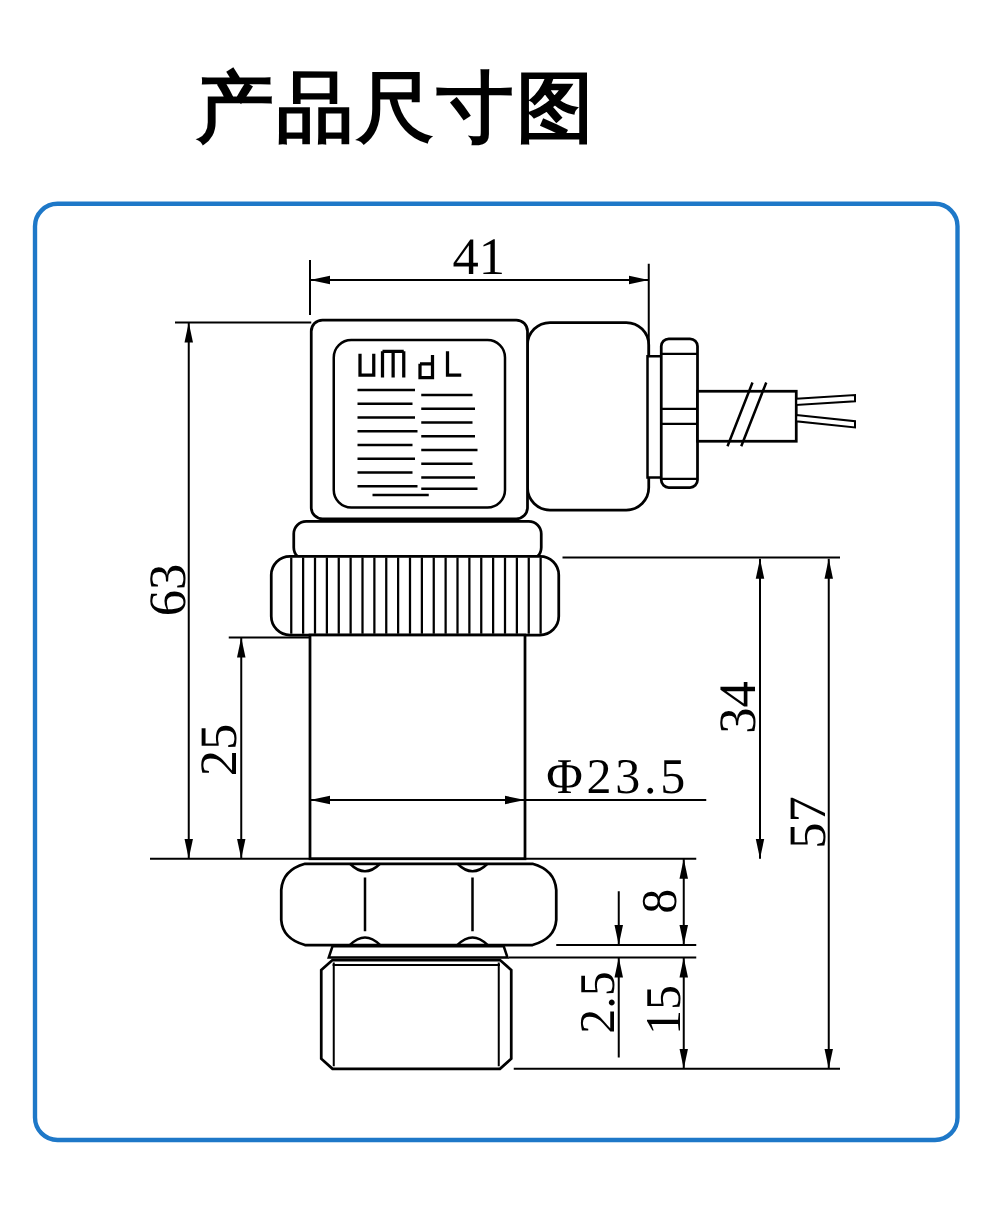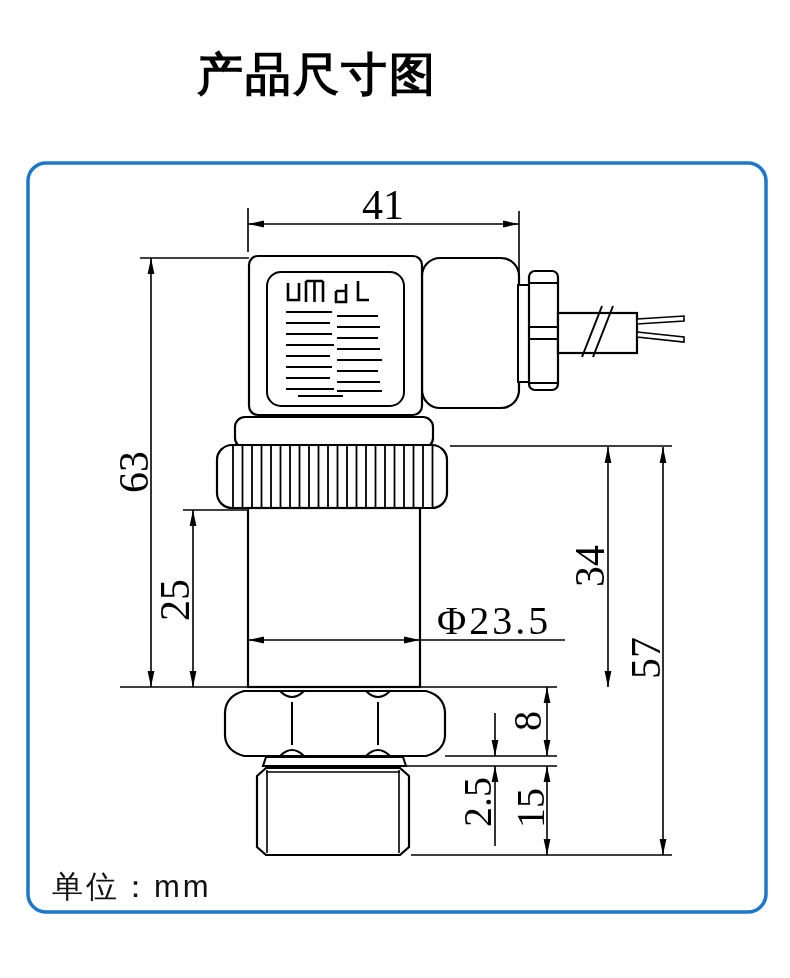--- a/index.html
+++ b/index.html
@@ -1,19 +1,19 @@
 <!DOCTYPE html>
 <html><head>
 <meta charset="utf-8">
 <style>
   html,body{margin:0;padding:0;background:#ffffff;}
   .page{position:relative;width:790px;height:978px;background:#ffffff;overflow:hidden;
         font-family:"Liberation Sans",sans-serif;}
   .title{position:absolute;top:44px;left:0;width:634px;text-align:center;
-         font-size:46px;font-weight:900;color:#000;letter-spacing:2px;
+         font-size:62px;font-weight:900;color:#000;letter-spacing:2px;
          font-family:"Liberation Sans",sans-serif;}
   .frame-svg{position:absolute;left:0;top:0;}
   .unit{position:absolute;left:52px;top:866px;font-size:31px;color:#111;
         letter-spacing:3px;font-family:"Liberation Sans",sans-serif;}
   text{font-family:"Liberation Serif","DejaVu Serif",serif;fill:#000;stroke:none;}
 </style>
 </head>
 <body>
 
 <div class="page">
@@ -98,14 +98,13 @@
     <text transform="translate(148,472) rotate(-90)" text-anchor="middle" font-size="42">63</text>
     <text transform="translate(189,600) rotate(-90)" text-anchor="middle" font-size="42">25</text>
     <text x="437" y="634" text-anchor="start" font-size="40" letter-spacing="3">Φ23.5</text>
     <text transform="translate(604,566) rotate(-90)" text-anchor="middle" font-size="42">34</text>
     <text transform="translate(660,658) rotate(-90)" text-anchor="middle" font-size="42">57</text>
     <text transform="translate(541,721) rotate(-90)" text-anchor="middle" font-size="40">8</text>
     <text transform="translate(491,802) rotate(-90)" text-anchor="middle" font-size="40">2.5</text>
     <text transform="translate(544,808) rotate(-90)" text-anchor="middle" font-size="40">15</text>
   </svg>
 
-  <div class="unit">单位：mm</div>
 </div>
 
 </body></html>

